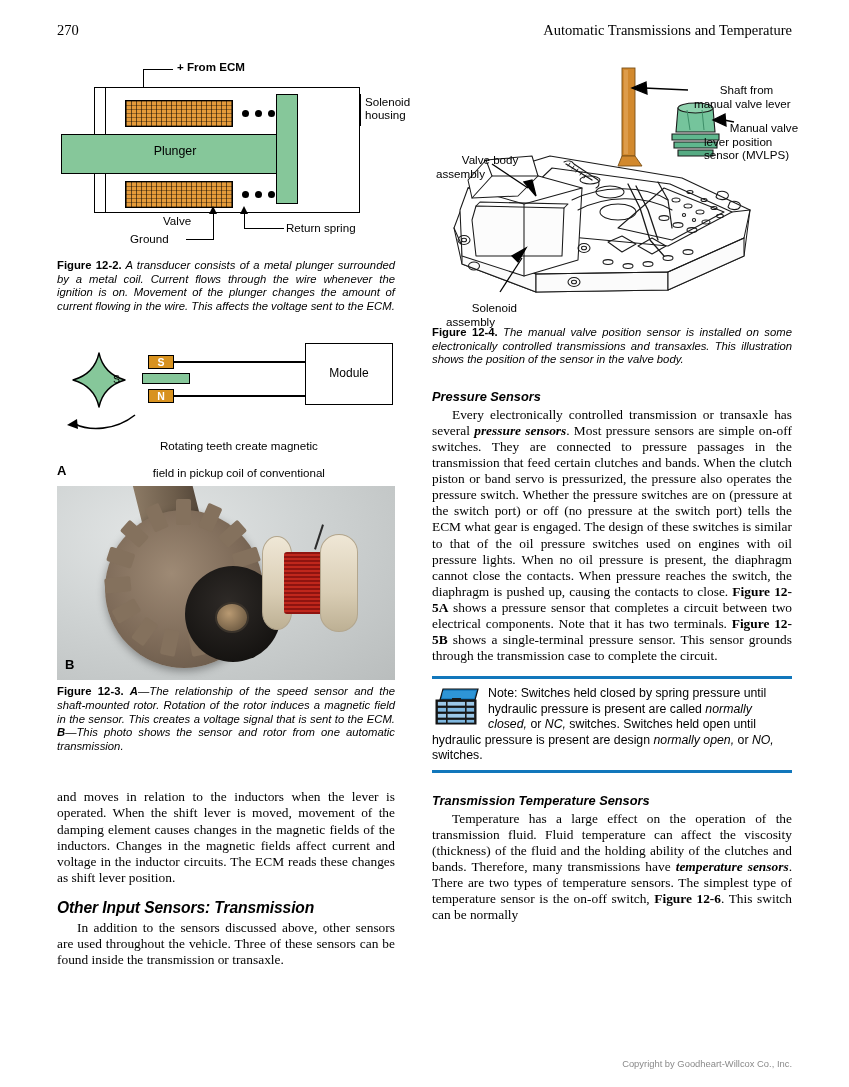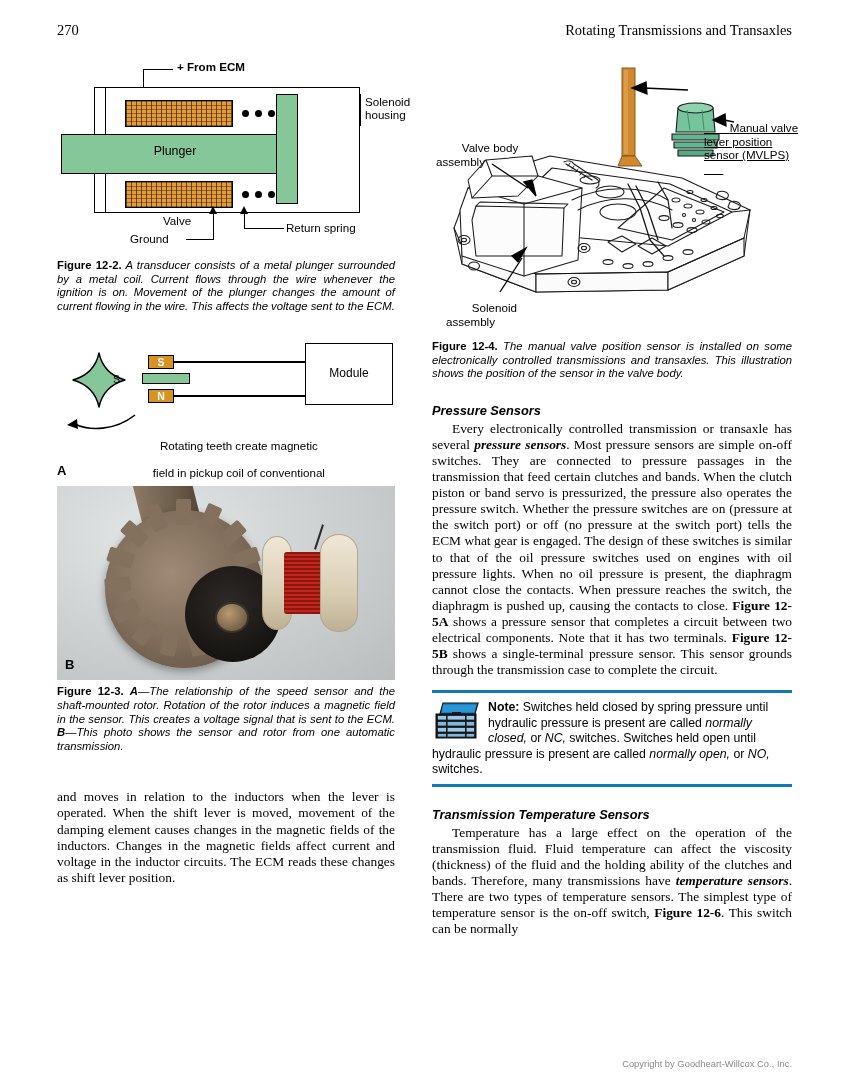--- a/index.html
+++ b/index.html
@@ -180,40 +180,40 @@
 
   
   .notebox{position:relative;margin-top:12px;}
   .note-rule{height:3.2px;background:#1277bb;width:360px;}
   .note-body{padding:7px 0 6px 0;position:relative;}
   .note-text{
     font-family:"Liberation Sans",sans-serif;
     font-size:12.3px;line-height:15.4px;
     text-align:left;
   }
-  .note-text b{font-weight:bold;}
+  .note-text b{font-weight:normal;}
   .note-text i{font-style:italic;}
   .toolbox{
     float:left;width:46px;height:40px;margin:1px 8px 0 2px;
   }
 
   .copyright{
     position:absolute;right:57px;bottom:18px;
     font-family:"Liberation Sans",sans-serif;
     font-size:9.4px;color:#8a8a8a;
   }
 </style>
 </head>
 <body>
 
 <div class="page">
 
   <div class="runhead">
     <div class="folio">270</div>
-    <div class="bookname">Rotating Transmissions and Transaxles</div>
+    <div class="bookname">Automatic Transmissions and Temperature</div>
   </div>
 
   <div class="col-left">
 
     <div class="fig2">
 
       <div class="lbl" style="left:120px;top:0px;font-weight:bold;">+ From ECM</div>
       <div class="f2-wire" style="left:86px;top:9px;width:30px;height:1.3px;"></div>
       <div class="f2-wire" style="left:86px;top:9px;width:1.3px;height:27px;"></div>
       <div class="f2-arrow-down" style="left:82px;top:34px;"></div>
@@ -322,21 +322,23 @@
       <div class="fig-ab" style="left:8px;bottom:8px;color:#000;">B</div>
     </div>
 
     <div class="caption" style="margin-top:5px;">
       <span class="cap-num">Figure 12-3.</span>
       <span class="cap-ab">A</span><span>—The relationship of the speed sensor and the shaft-mounted rotor. Rotation of the rotor induces a magnetic field in the sensor. This creates a voltage signal that is sent to the ECM. </span><span class="cap-ab">B</span><span>—This photo shows the sensor and rotor from one automatic transmission.</span>
     </div>
 
     <div class="body-text noindent" style="margin-top:36px;">and moves in relation to the inductors when the lever is operated. When the shift lever is moved, movement of the damping element causes changes in the magnetic fields of the inductors. Changes in the magnetic fields affect current and voltage in the inductor circuits. The ECM reads these changes as shift lever position.</div>
 
-
+    <div class="sechead">Other Input Sensors: Transmission</div>
+
+    <div class="body-text">In addition to the sensors discussed above, other sensors are used throughout the vehicle. Three of these sensors can be found inside the transmission or transaxle.</div>
   </div>
 
   <div class="col-right">
 
     <div class="fig4">
       <svg class="f4-svg" width="360" height="262" viewBox="0 0 360 262">
         <g fill="none" stroke="#1a1a1a" stroke-width="1.05" stroke-linejoin="round" stroke-linecap="round">
 
           <path d="M22 168 L40 120 L118 96 L250 118 L318 150 L312 196 L236 230 L104 232 L30 204 Z" fill="#ffffff"></path>
           <path d="M30 204 L30 186 L104 214 L104 232 Z" fill="#fbfbfb"></path>
@@ -447,32 +449,35 @@
           <path d="M293 54 L281 60 L294 66 Z"></path>
 
           <path d="M60 104 L96 128" fill="none"></path>
           <path d="M92 122 L104 136 L100 120 Z"></path>
 
           <path d="M68 232 L90 198" fill="none"></path>
           <path d="M86 202 L94 188 L80 196 Z"></path>
         </g>
       </svg>
 
-      <div class="lbl" style="left:272px;top:48px;text-decoration:underline;">
+      <div class="lbl" style="left:262px;top:10px;">
+        <span>Shaft from</span><br><span>manual valve lever</span>
+      </div>
+      <div class="lbl" style="left:272px;top:48px;">
         <span>Manual valve</span><br><span>lever position</span><br><span>sensor (MVLPS)</span>
       </div>
-      <div class="lbl" style="left:4px;top:68px;">
+      <div class="lbl" style="left:4px;top:80px;">
         <span>Valve body</span><br><span>assembly</span>
       </div>
       <div class="lbl" style="left:14px;top:228px;">
         <span>Solenoid</span><br><span>assembly</span>
       </div>
     </div>
 
-    <div class="caption" style="margin-top:18px;">
+    <div class="caption" style="margin-top:4px;">
       <span class="cap-num">Figure 12-4.</span><span> The manual valve position sensor is installed on some electronically controlled transmissions and transaxles. This illustration shows the position of the sensor in the valve body.</span>
     </div>
 
     <div class="subhead" style="margin-top:22px;">Pressure Sensors</div>
 
     <p class="body-text"><span>Every electronically controlled transmission or transaxle has several </span><span class="bi">pressure sensors</span><span>. Most pressure sensors are simple on-off switches. They are connected to pressure passages in the transmission that feed certain clutches and bands. When the clutch piston or band servo is pressurized, the pressure also operates the pressure switch. Whether the pressure switches are on (pressure at the switch port) or off (no pressure at the switch port) tells the ECM what gear is engaged. The design of these switches is similar to that of the oil pressure switches used on engines with oil pressure lights. When no oil pressure is present, the diaphragm cannot close the contacts. When pressure reaches the switch, the diaphragm is pushed up, causing the contacts to close. </span><b>Figure 12-5A</b><span> shows a pressure sensor that completes a circuit between two electrical components. Note that it has two terminals. </span><b>Figure 12-5B</b><span> shows a single-terminal pressure sensor. This sensor grounds through the transmission case to complete the circuit.</span></p>
 
     <div class="notebox">
       <div class="note-rule"></div>
       <div class="note-body">
@@ -483,21 +488,21 @@
 
           <rect x="2" y="13" width="40" height="24" fill="#1a1a1a" stroke="#111" stroke-width="1"></rect>
           <rect x="3.5" y="14.5" width="37" height="4.5" fill="#9cc8e8" stroke="#111" stroke-width="0.7"></rect>
           <rect x="3.5" y="20.5" width="37" height="4.5" fill="#7fb7df" stroke="#111" stroke-width="0.7"></rect>
           <rect x="3.5" y="26.5" width="37" height="4.5" fill="#9cc8e8" stroke="#111" stroke-width="0.7"></rect>
           <rect x="3.5" y="32.5" width="37" height="3.5" fill="#7fb7df" stroke="#111" stroke-width="0.7"></rect>
           <rect x="12" y="13" width="1.6" height="24" fill="#1a1a1a"></rect>
           <rect x="31" y="13" width="1.6" height="24" fill="#1a1a1a"></rect>
           <rect x="18" y="11" width="9" height="2" fill="#1a1a1a"></rect>
         </svg>
-        <div class="note-text"><b>Note:</b><span> Switches held closed by spring pressure until hydraulic pressure is present are called </span><i>normally closed,</i><span> or </span><i>NC,</i><span> switches. Switches held open until hydraulic pressure is present are called </span><i>normally open,</i><span> or </span><i>NO,</i><span> switches.</span></div>
+        <div class="note-text"><b>Note:</b><span> Switches held closed by spring pressure until hydraulic pressure is present are called </span><i>normally closed,</i><span> or </span><i>NC,</i><span> switches. Switches held open until hydraulic pressure is present are design </span><i>normally open,</i><span> or </span><i>NO,</i><span> switches.</span></div>
         <div style="clear:both;"></div>
       </div>
       <div class="note-rule"></div>
     </div>
 
     <div class="subhead" style="margin-top:20px;">Transmission Temperature Sensors</div>
 
     <p class="body-text"><span>Temperature has a large effect on the operation of the transmission fluid. Fluid temperature can affect the viscosity (thickness) of the fluid and the holding ability of the clutches and bands. Therefore, many transmissions have </span><span class="bi">temperature sensors</span><span>. There are two types of temperature sensors. The simplest type of temperature sensor is the on-off switch, </span><b>Figure 12-6</b><span>. This switch can be normally</span></p>
   </div>
 

